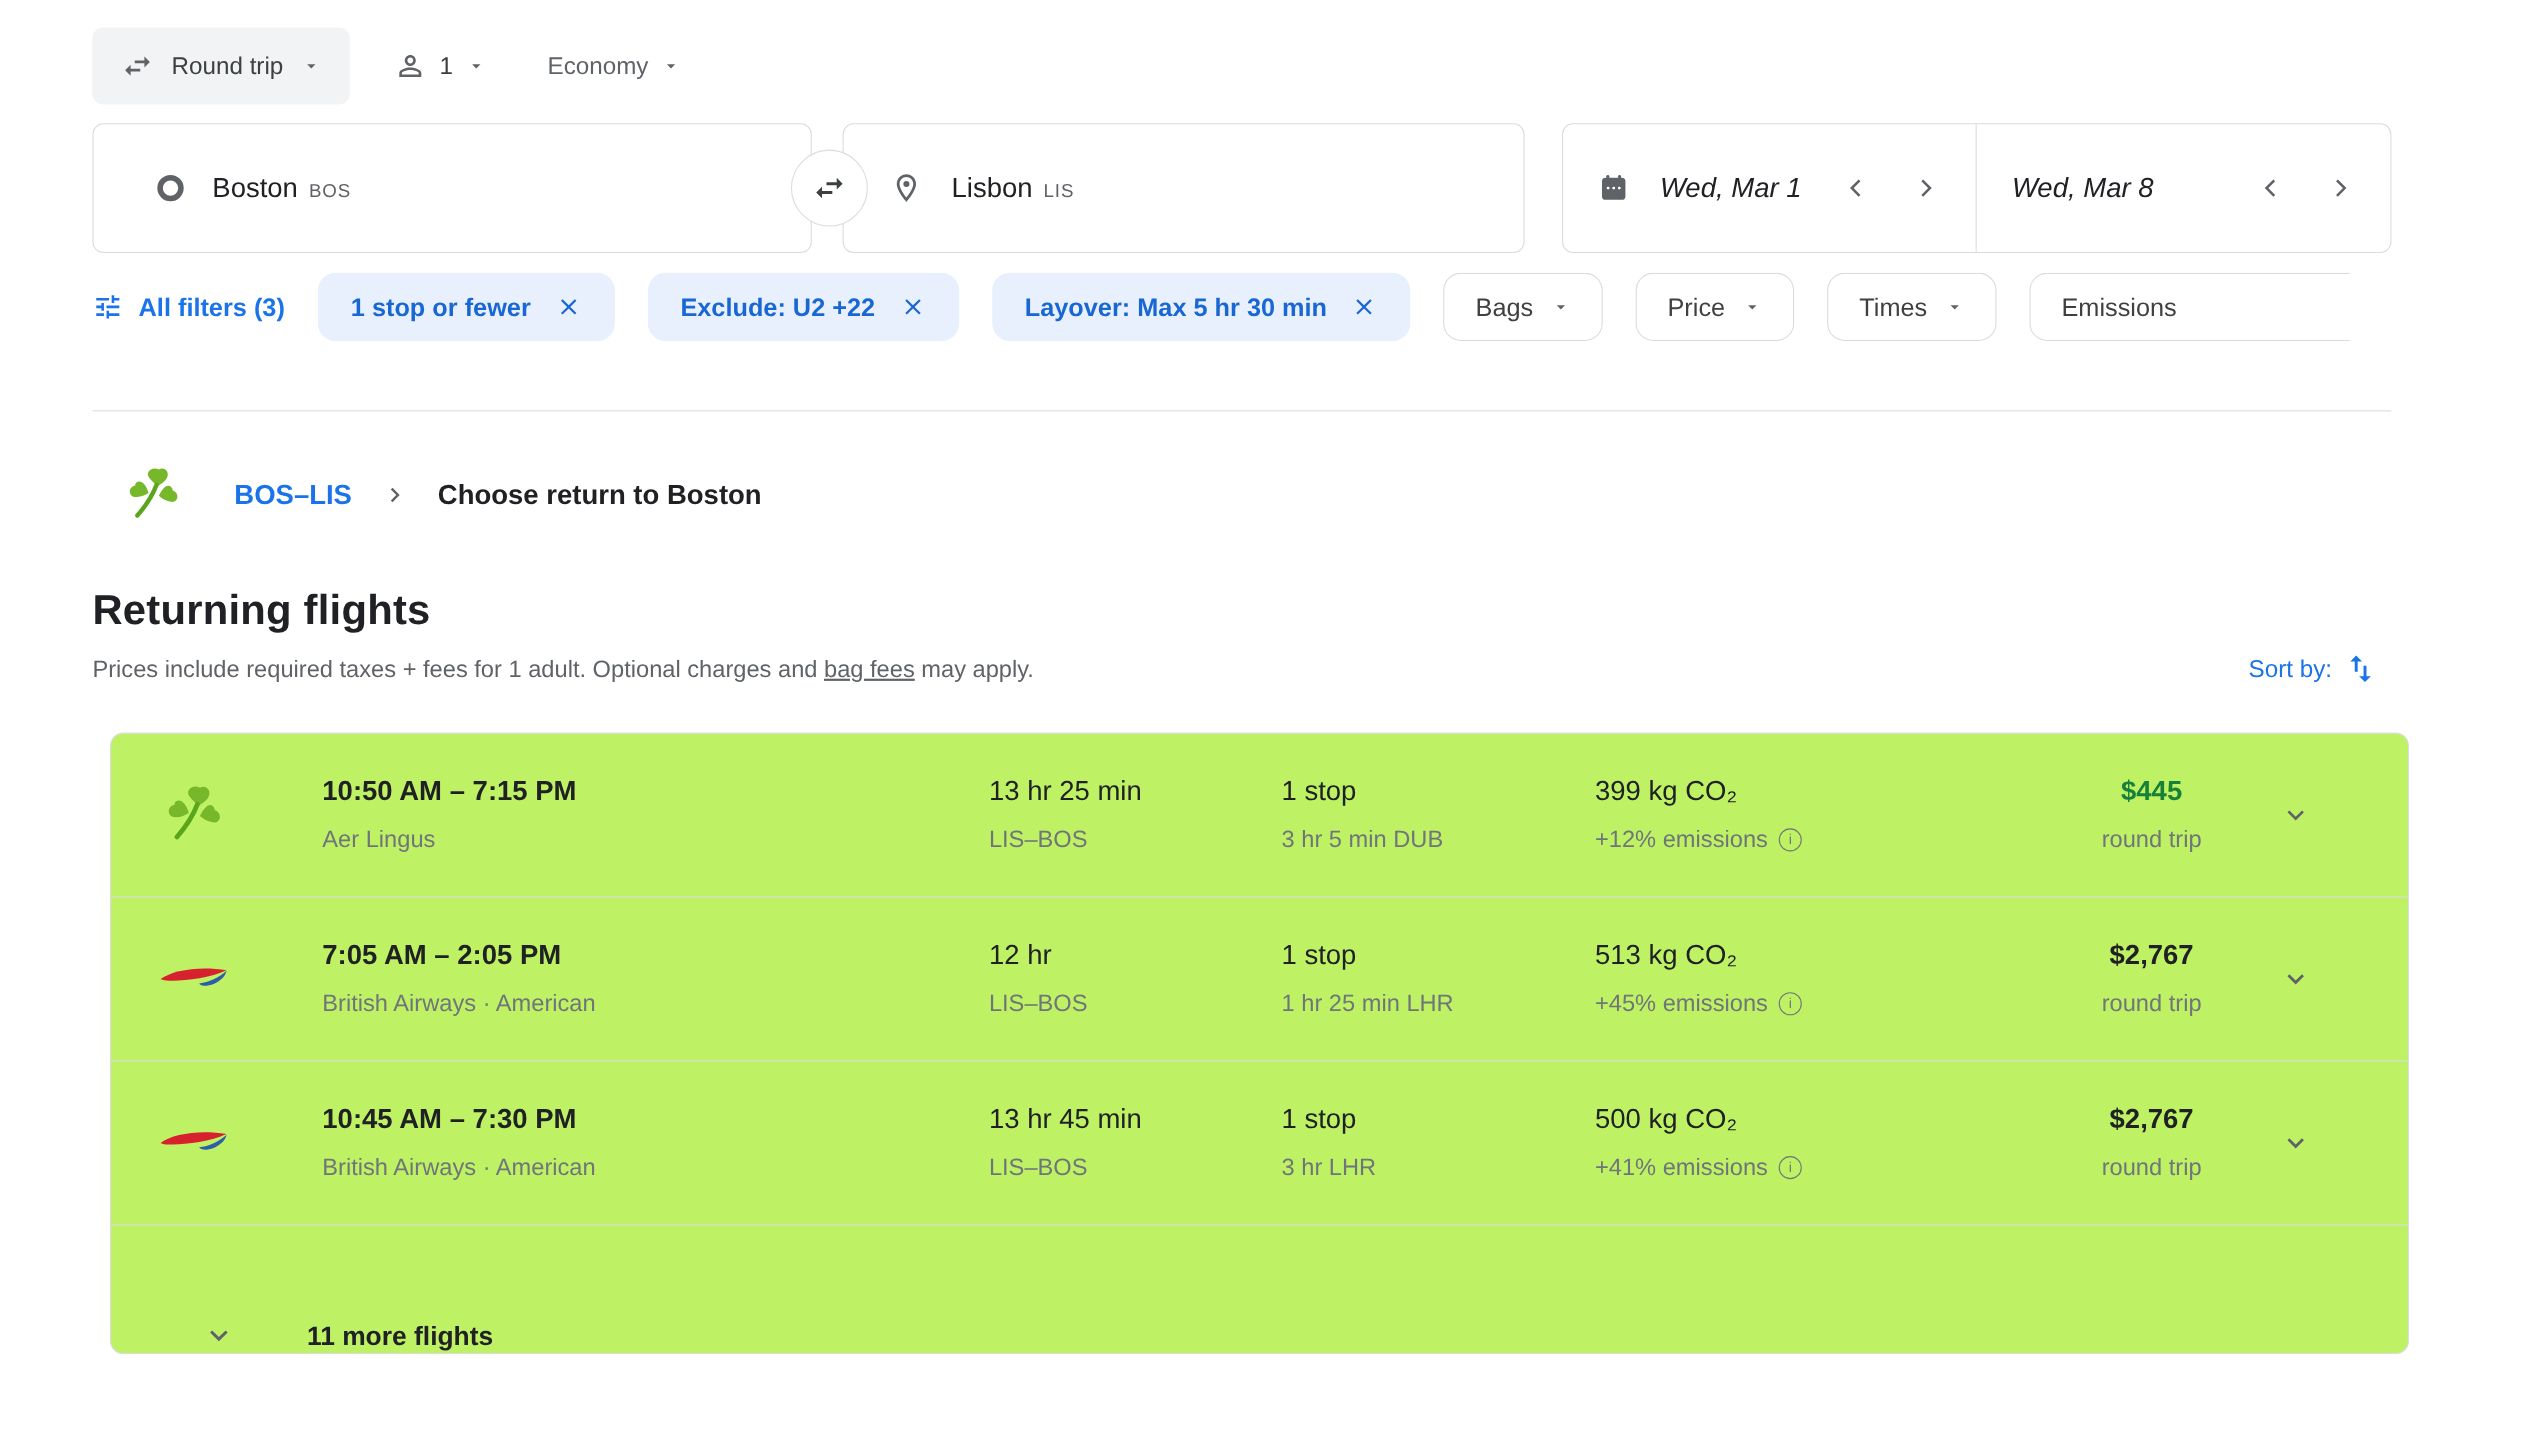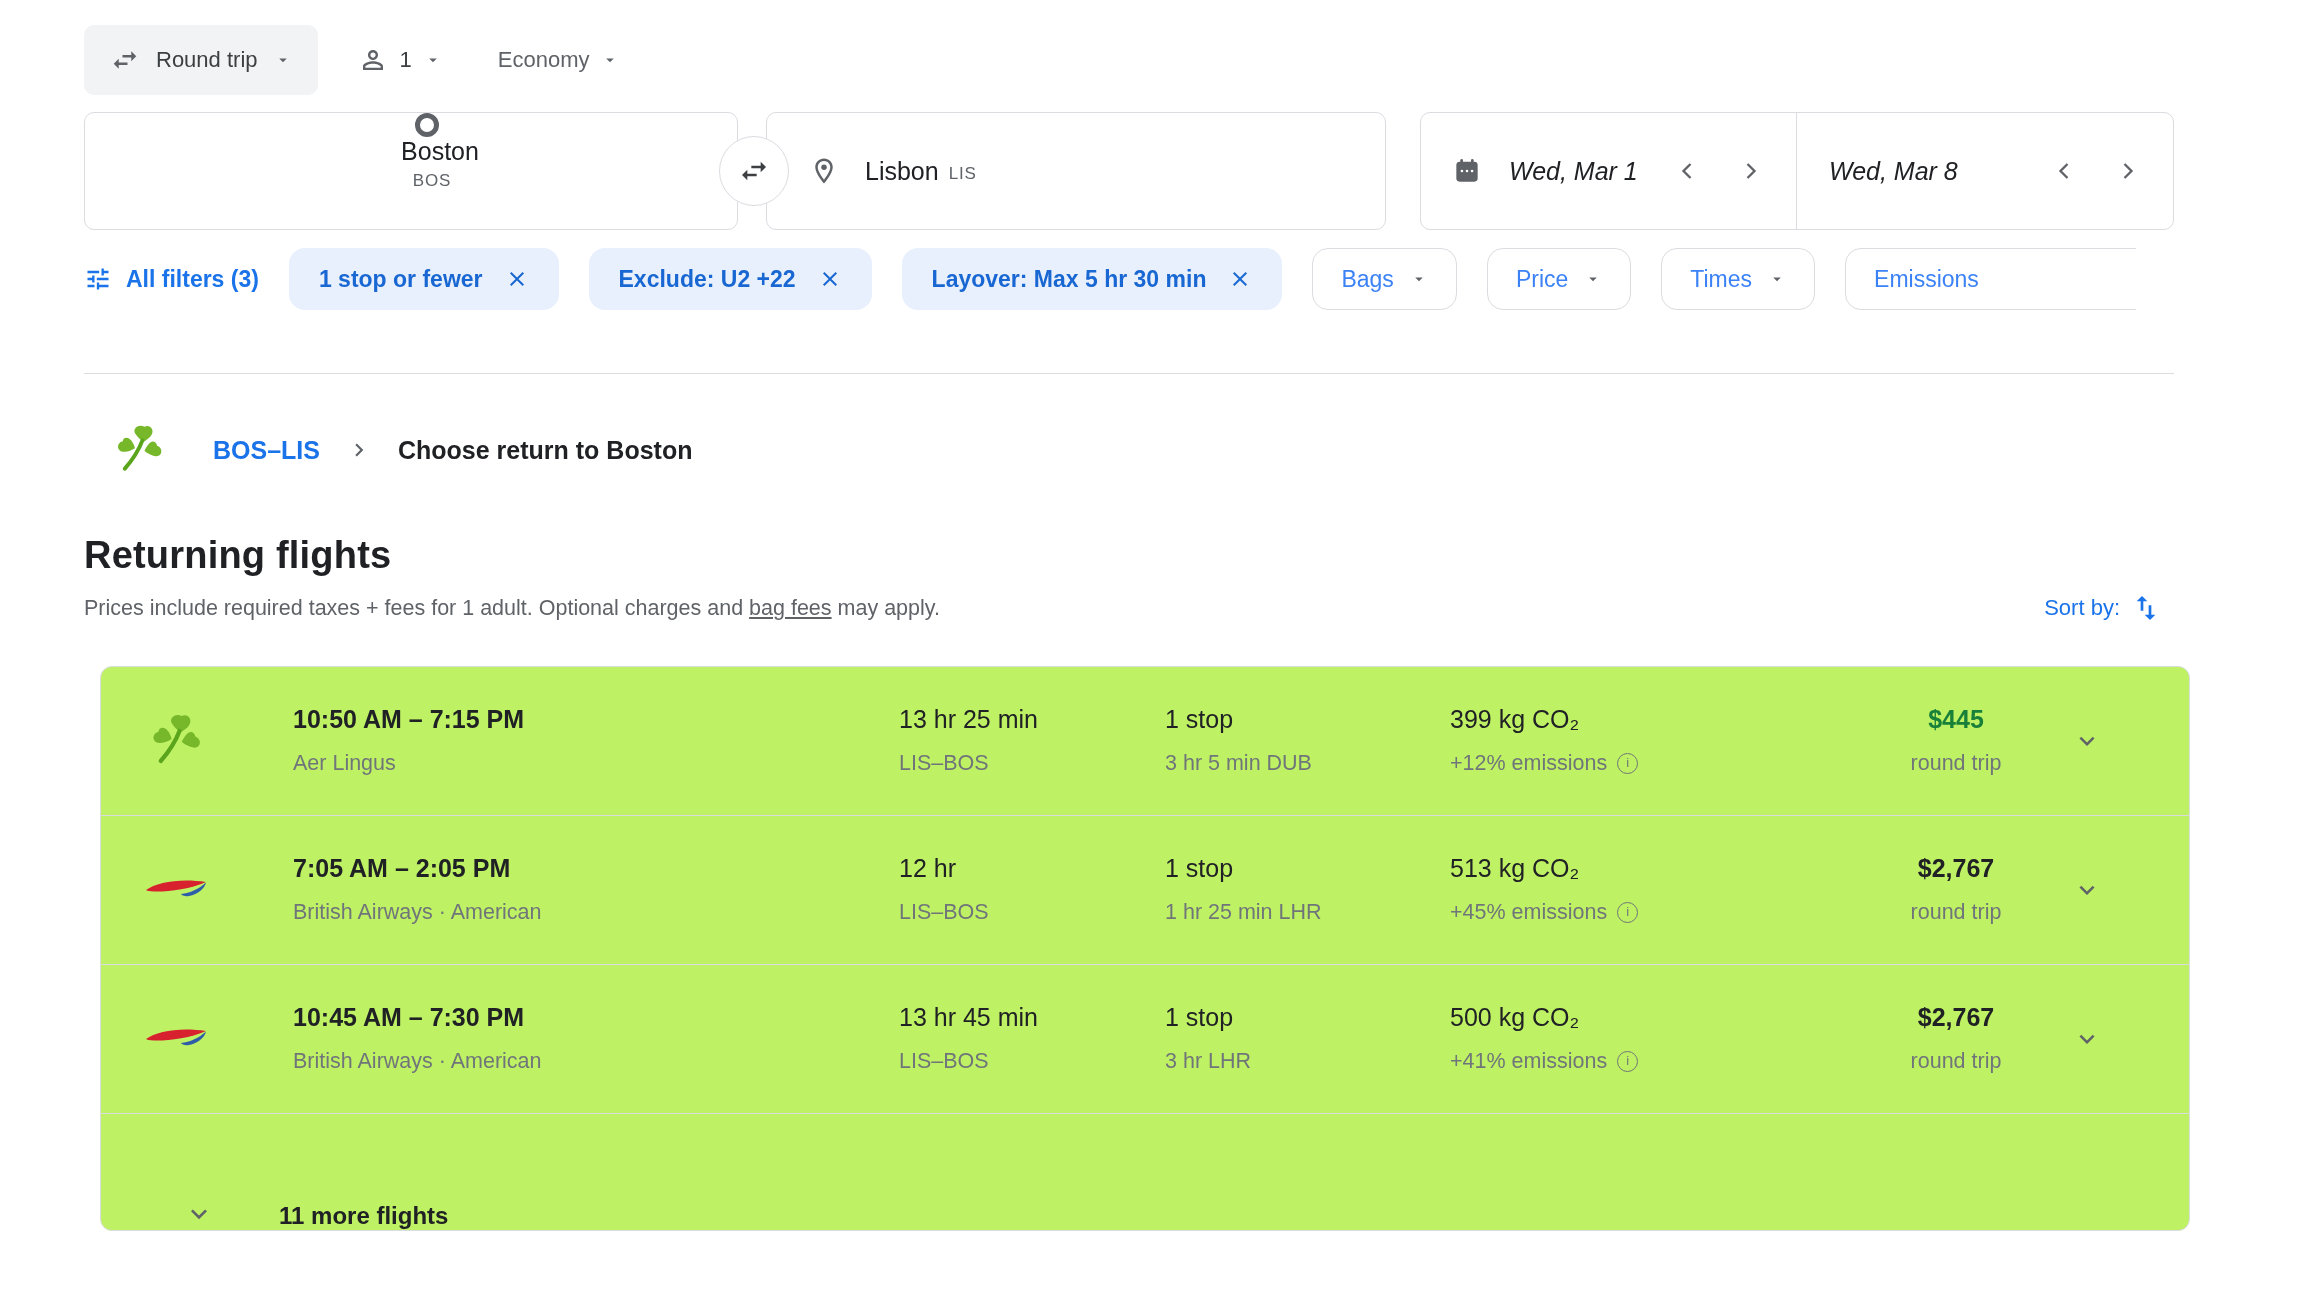--- a/index.html
+++ b/index.html
@@ -15,41 +15,41 @@
 
   
   .topbar{position:absolute; left:84px; top:24px; height:72px; display:flex; align-items:center;}
   .trip-chip{display:flex; align-items:center; gap:16px; height:70px; padding:0 26px; background:#f1f3f4; border:none; border-radius:10px; font:22px "Liberation Sans","DejaVu Sans",sans-serif; color:#3c4043; cursor:pointer;}
   .pax-btn,.cabin-btn{display:flex; align-items:center; gap:12px; background:none; border:none; font:22px "Liberation Sans","DejaVu Sans",sans-serif; color:#5f6368; cursor:pointer;}
   .pax-btn{margin-left:40px;} .cabin-btn{margin-left:56px;}
   .caret{width:18px; height:18px;}
 
   
   .field{position:absolute; top:112px; height:118px; border:1px solid var(--border); border-radius:10px; display:flex; align-items:center; background:#fff;}
-  .field-origin{left:84px; width:654px; padding-left:32px;flex-direction:column;}
+  .field-origin{left:84px; width:654px; padding-left:58px;}
   .field-dest{left:766px; width:620px; padding-left:42px;}
   .city{font-size:25px; color:var(--text-primary); margin-left:26px;}
   .code{font-size:17px; color:var(--text-secondary); letter-spacing:.8px; margin-left:10px; padding-top:5px;}
   .ring-icon{width:24px; height:24px; border:5px solid #5f6368; border-radius:50%;}
   .swap-btn{position:absolute; left:719px; top:136px; width:70px; height:70px; border-radius:50%; background:#fff; border:1px solid var(--border); display:flex; align-items:center; justify-content:center; cursor:pointer; z-index:2;}
 
   .field-dates{left:1420px; width:754px; padding:0;}
   .date-half{position:relative; width:50%; height:100%; display:flex; align-items:center;font-style:italic;}
   .date-half.first{border-right:1px solid var(--border); padding-left:30px;}
   .date-half.second{padding-left:32px;}
   .date-text{font-size:25px; color:var(--text-primary); margin-left:26px;}
   .date-nav{display:flex; align-items:center; gap:26px; margin-left:auto; margin-right:26px;}
   .nav-btn{width:38px; height:38px; border:none; background:none; display:flex; align-items:center; justify-content:center; cursor:pointer;}
 
   
   .chips-row{position:absolute; left:84px; top:248px; width:2052px; height:62px; display:flex; align-items:center; gap:30px; overflow:hidden; white-space:nowrap;}
   .all-filters{display:flex; align-items:center; gap:14px; border:none; background:none; color:var(--accent-blue); font:600 23px "Liberation Sans","DejaVu Sans",sans-serif; cursor:pointer; flex:none;}
   .chip{display:flex; align-items:center; height:62px; border-radius:16px; font-size:23px; cursor:pointer; flex:none;}
   .chip-active{background:var(--chip-blue-bg); color:var(--chip-blue-text); padding:0 30px; gap:22px; border:none; font-weight:600;}
-  .chip-outline{background:#fff; color:#3b82f6; border:1px solid var(--border); padding:17px 28px; gap:16px;}
+  .chip-outline{background:#fff; color:#404040; border:1px solid var(--border); padding:17px 28px; gap:16px;}
   .chip-outline.clipped{padding-right:220px;}
   .chip-x{display:flex; align-items:center; justify-content:center; background:none; border:none; cursor:pointer;}
 
   .header-divider{position:absolute; left:84px; top:373px; width:2090px; height:1px; background:var(--border);}
 
   
   .breadcrumb{position:absolute; left:112px; top:420px; height:60px; display:flex; align-items:center;}
   .bc-route{font:600 25px "Liberation Sans","DejaVu Sans",sans-serif; color:var(--accent-blue); margin-left:45px; cursor:pointer; text-decoration:none;}
   .bc-sep{margin:0 26px;}
   .bc-current{font:600 25px "Liberation Sans","DejaVu Sans",sans-serif; color:var(--text-primary);}

